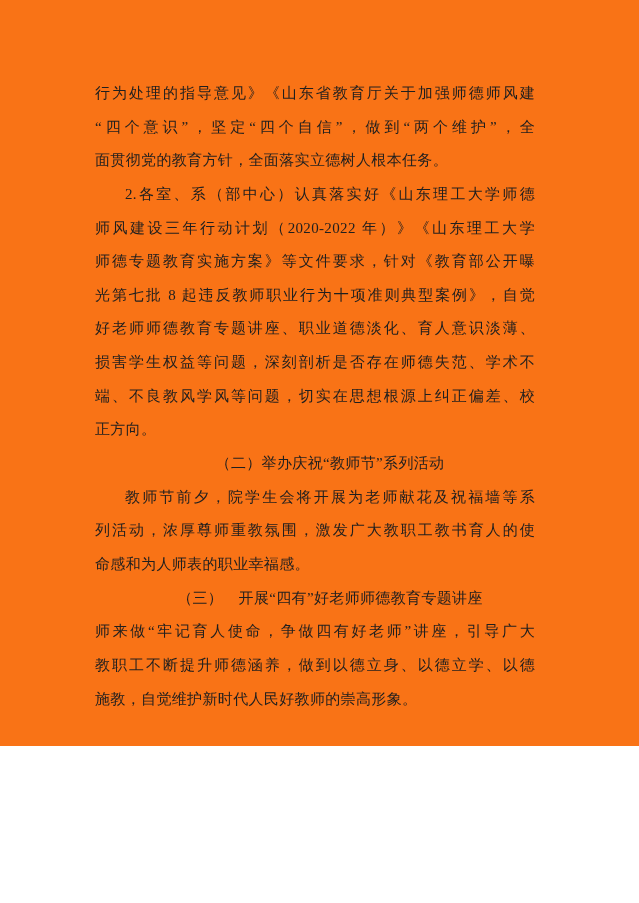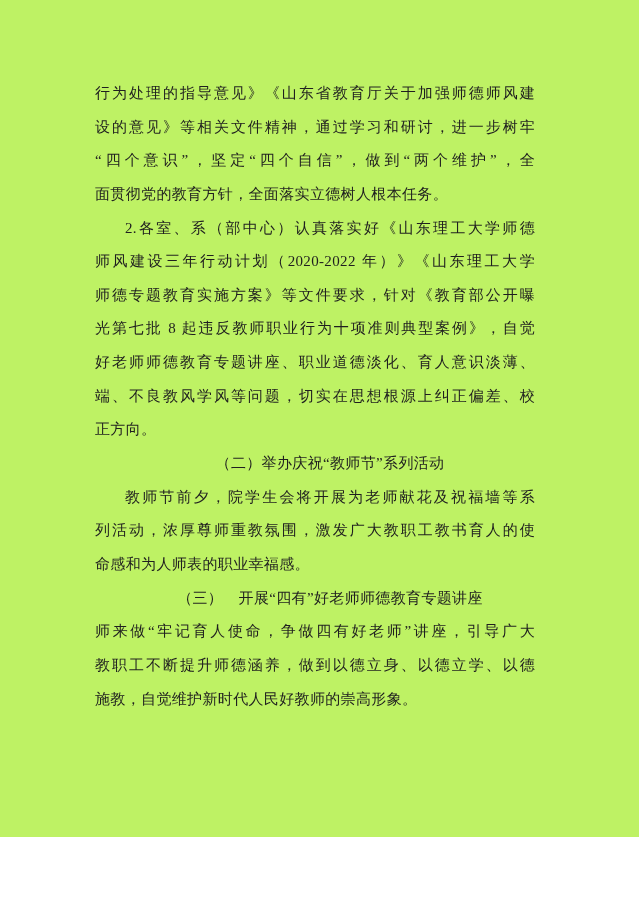--- a/index.html
+++ b/index.html
@@ -3,22 +3,22 @@
 <meta charset="utf-8">
 <style>
   html, body {
     margin: 0;
     padding: 0;
     background: #ffffff;
   }
   .page {
     position: relative;
     width: 639px;
-    height: 837px;
-    background: #bef264;
+    height: 746px;
+    background: #f97316;
     overflow: hidden;
     font-family: "Liberation Serif", "DejaVu Serif", serif;
   }
   .text-block {
     position: absolute;
     left: 95px;
     top: 77px;
     width: 440px;
     color: #1f1f1f;
   }
@@ -48,31 +48,31 @@
   }
 </style>
 </head>
 <body>
 
 <div class="page">
   <div class="text-block">
 
     <div class="para">
       <div class="line fill">行为处理的指导意见》《山东省教育厅关于加强师德师风建</div>
-      <div class="line fill">设的意见》等相关文件精神，通过学习和研讨，进一步树牢</div>
       <div class="line fill">“四个意识”，坚定“四个自信”，做到“两个维护”，全</div>
       <div class="line">面贯彻党的教育方针，全面落实立德树人根本任务。</div>
     </div>
 
     <div class="para">
       <div class="line fill indent">2.各室、系（部中心）认真落实好《山东理工大学师德</div>
       <div class="line fill">师风建设三年行动计划（2020-2022 年）》《山东理工大学</div>
       <div class="line fill">师德专题教育实施方案》等文件要求，针对《教育部公开曝</div>
       <div class="line fill">光第七批 8 起违反教师职业行为十项准则典型案例》，自觉</div>
       <div class="line fill">好老师师德教育专题讲座、职业道德淡化、育人意识淡薄、</div>
+      <div class="line fill">损害学生权益等问题，深刻剖析是否存在师德失范、学术不</div>
       <div class="line fill">端、不良教风学风等问题，切实在思想根源上纠正偏差、校</div>
       <div class="line">正方向。</div>
     </div>
 
     <div class="para">
       <div class="line indent">（二）举办庆祝“教师节”系列活动</div>
     </div>
 
     <div class="para">
       <div class="line fill indent">教师节前夕，院学生会将开展为老师献花及祝福墙等系</div>

